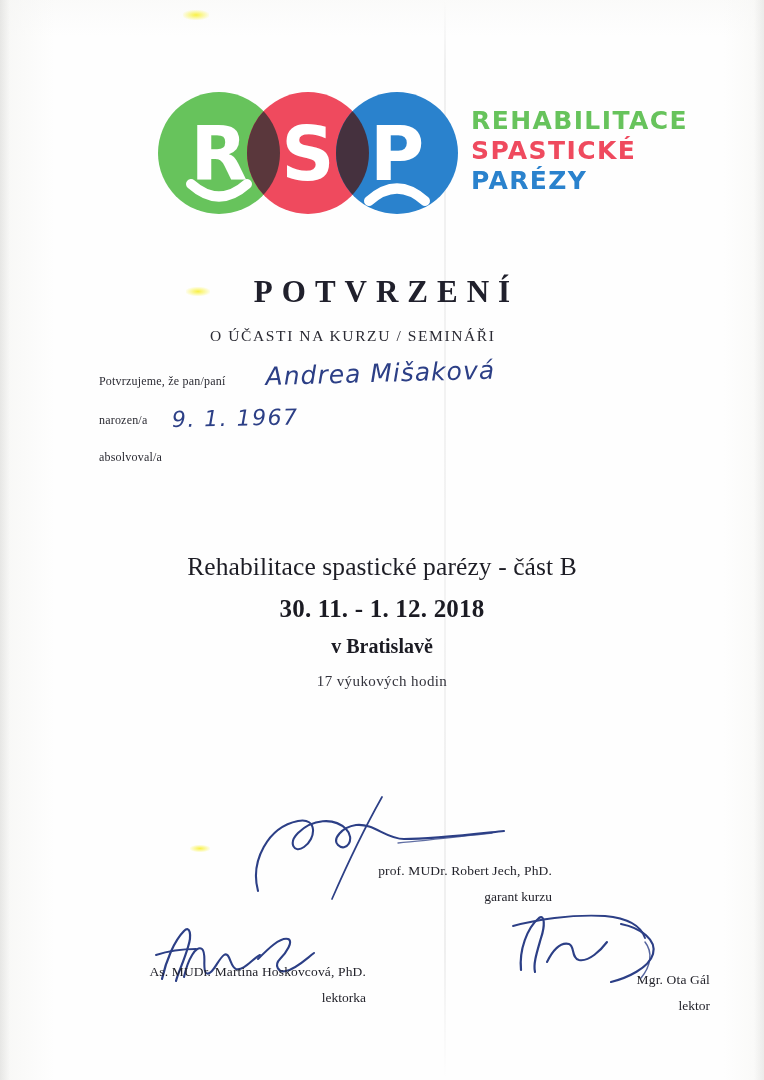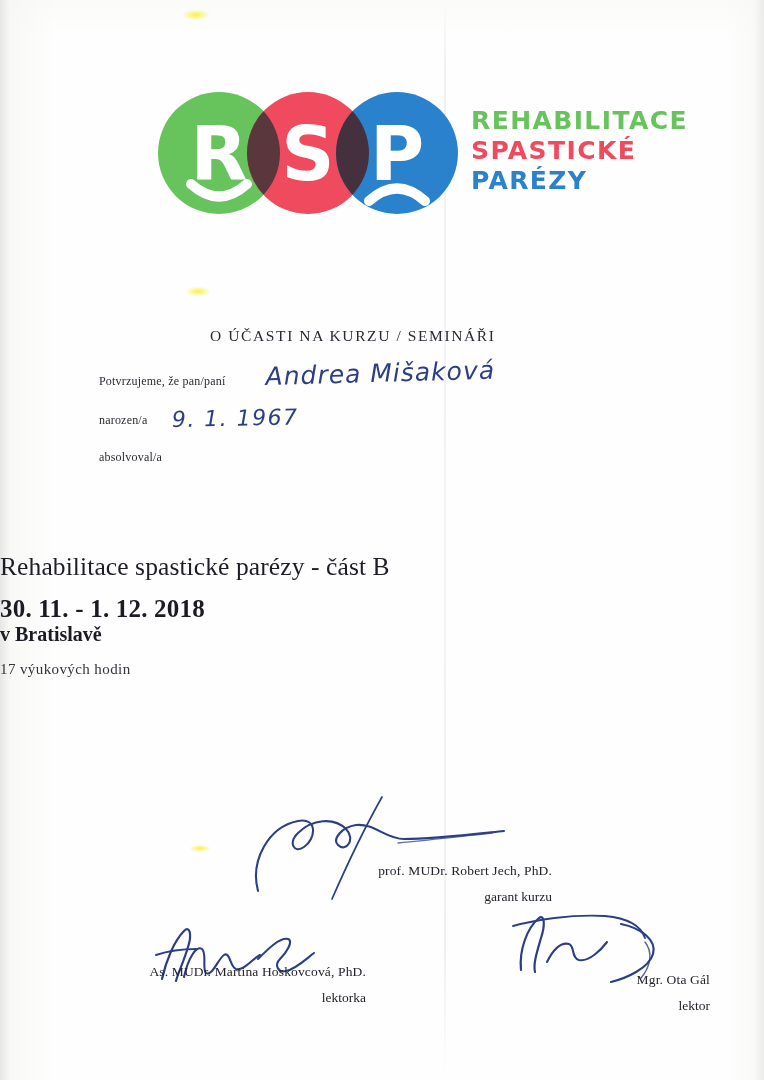--- a/index.html
+++ b/index.html
@@ -158,35 +158,36 @@
     transform: rotate(-1.2deg);
     transform-origin: left bottom;
   }
 
   
   #course-block {
     position: absolute;
     left: 0;
     top: 552px;
     width: 764px;
+    text-align: center;
   }
   #course-name {
     font-size: 25.5px;
     color: #1d1d25;
     letter-spacing: 0.1px;
   }
   #course-dates {
     margin-top: 13px;
     font-size: 25px;
     font-weight: bold;
     color: #1b1b23;
     letter-spacing: 0.2px;
   }
   #course-place {
-    margin-top: 0;
+    margin-top: 12px;
     font-size: 20px;
     font-weight: bold;
     color: #1b1b23;
   }
   #course-hours {
     margin-top: 15px;
     font-size: 15px;
     color: #33333c;
     letter-spacing: 0.4px;
   }
@@ -269,20 +270,21 @@
       <path d="M 211 109 Q 239 84 267 109" stroke="#ffffff" stroke-width="10" fill="none" stroke-linecap="round"></path>
     </svg>
 
     <div id="logo-wordmark">
       <div class="ln1">REHABILITACE</div>
       <div class="ln2">SPASTICKÉ</div>
       <div class="ln3">PARÉZY</div>
     </div>
   </div>
 
+  <div id="doc-title">POTVRZENÍ</div>
   <div id="doc-subtitle">O ÚČASTI NA KURZU / SEMINÁŘI</div>
 
   <div class="form-row" id="row-confirm">Potvrzujeme, že pan/paní</div>
   <div class="form-row" id="row-born">narozen/a</div>
   <div class="form-row" id="row-passed">absolvoval/a</div>
 
   <div class="handwrite" id="hw-name">Andrea Mišaková</div>
   <div class="handwrite" id="hw-birth">9. 1. 1967</div>
 
   <div id="course-block">

